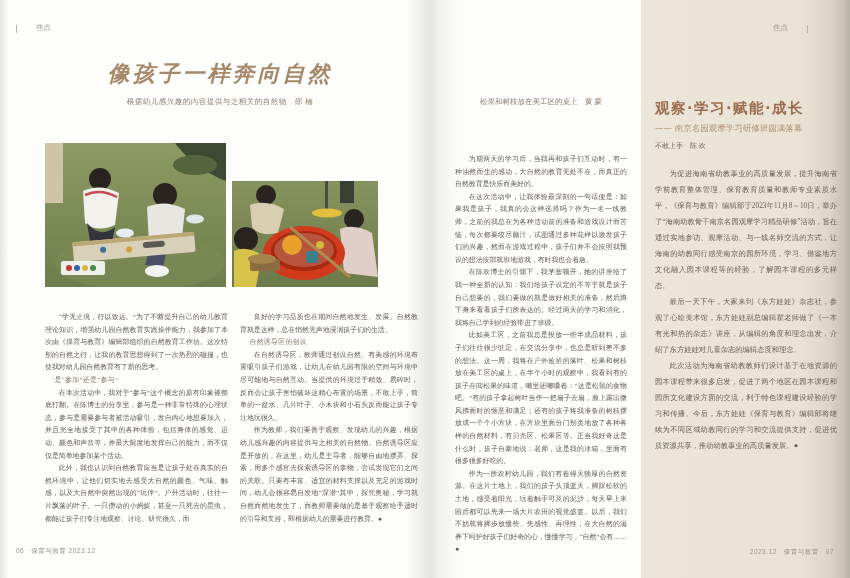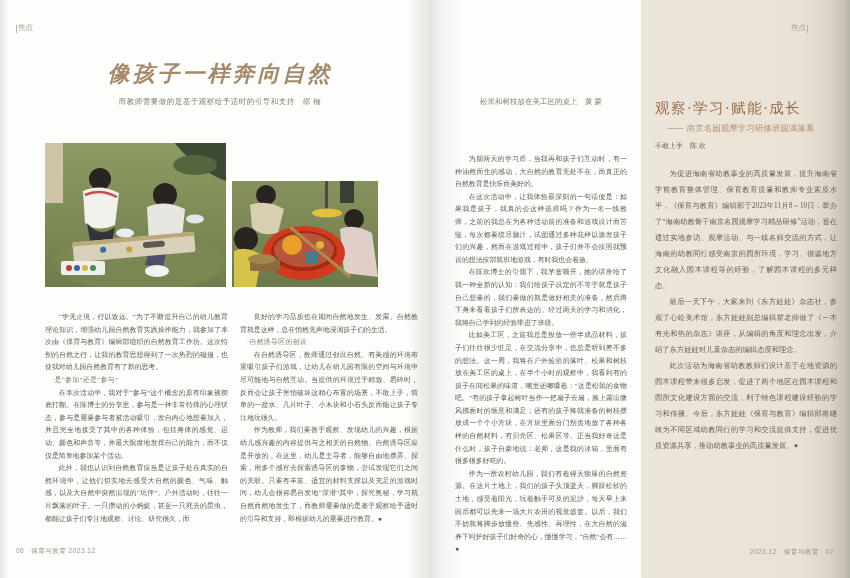--- a/index.html
+++ b/index.html
@@ -1,64 +1,64 @@
 <!DOCTYPE html>
 <html><head>
 <meta charset="utf-8">
 <style>
   html,body{margin:0;padding:0;background:#8a8780;}
   .spread{position:relative;width:850px;height:578px;background:#fdfdfb;overflow:hidden;
           font-family:"Liberation Serif","DejaVu Serif",serif;}
   .abs{position:absolute;}
   
   .pg-header{font-family:"Liberation Sans","DejaVu Sans",sans-serif;font-size:7.5px;color:#a29c93;
-             display:flex;align-items:flex-end;gap:1px;}
+             display:flex;align-items:flex-end;gap:19px;}
   .hdr-bar{width:1px;height:8px;background:#b7b1a9;display:inline-block;}
   .pg-footer{font-family:"Liberation Sans","DejaVu Sans",sans-serif;font-size:6.5px;color:#9a948b;letter-spacing:.5px;}
   
   .lp-title{left:40px;top:59px;width:360px;text-align:center;font-family:"DejaVu Sans","Liberation Sans",sans-serif;
             font-weight:700;font-size:22px;letter-spacing:3px;color:#a5896a;font-style:italic;}
   .lp-byline{left:40px;top:97px;width:360px;text-align:center;font-size:7.5px;color:#8d7d6e;letter-spacing:.5px;}
   .photo{display:block;}
   .body-text p{margin:0;text-indent:2em;font-size:6.9px;line-height:12.6px;text-align:justify;color:#5f5952;}
   .body-text p.phead{color:#847b6f;text-indent:1em;letter-spacing:.3px;}
   .col{overflow:hidden;}
   
   .rp-title{left:452px;top:58px;width:178px;text-align:center;font-family:"DejaVu Sans","Liberation Sans",sans-serif;
             font-weight:700;font-size:21px;letter-spacing:2px;color:#a5896a;}
   .rp-byline{left:452px;top:97px;width:178px;text-align:center;font-size:7.5px;color:#8d7d6e;}
   .rp-body{left:455px;top:153px;width:172px;height:412px;}
   
   .sidebar{left:641px;top:0;width:209px;height:578px;
            background:linear-gradient(90deg,#ece6da 0%,#e9e2d5 76%,#ddd6c8 90%,#c8c2b5 97%,#b7b2a6 100%);}
   .sb-title{left:14px;top:99px;width:184px;font-family:"DejaVu Sans","Liberation Sans",sans-serif;
-            font-weight:400;font-size:14.5px;letter-spacing:1.5px;color:#9b6c4d;}
+            font-weight:700;font-size:14.5px;letter-spacing:1.5px;color:#9b6c4d;}
   .sb-subtitle{left:14px;top:123px;width:184px;font-family:"DejaVu Sans","Liberation Sans",sans-serif;
-            font-size:8.5px;color:#b18f73;margin-left:12px;}
+            font-size:8.5px;color:#b18f73;}
   .sb-byline{left:14px;top:141px;width:184px;font-size:7px;color:#6f655a;}
   .sb-body{left:14px;top:166px;width:182px;height:360px;}
   .sb-body p{font-size:7.3px;line-height:16px;color:#696056;}
   
   .spine{left:406px;top:0;width:56px;height:578px;pointer-events:none;
          background:linear-gradient(90deg,rgba(100,95,85,0) 0%,rgba(100,95,85,.16) 45%,rgba(100,95,85,.08) 58%,rgba(100,95,85,0) 100%);}
   .edge-left{left:0;top:0;width:9px;height:578px;pointer-events:none;
          background:linear-gradient(90deg,rgba(60,55,50,.12),rgba(60,55,50,0));}
 </style>
 </head>
 <body>
 
 <div class="spread">
 
   <div class="abs pg-header" style="left:16px;top:23px;">
     <span class="hdr-bar"></span>
     <span>焦点</span>
   </div>
 
   <div class="abs lp-title">像孩子一样奔向自然</div>
-  <div class="abs lp-byline">而教师需要做的是基于观察给予适时的引导和支持　邵 楠</div>
+  <div class="abs lp-byline">根据幼儿感兴趣的内容提供与之相关的自然物　邵 楠</div>
 
   <svg class="abs photo" style="left:45px;top:143px;" width="181" height="144" viewBox="0 0 181 144">
     <defs>
       <linearGradient id="g1" x1="0" y1="0" x2="0" y2="1">
         <stop offset="0" stop-color="#8e9a63"></stop>
           <stop offset="1" stop-color="#6e7d4b"></stop>
       </linearGradient>
     </defs>
     <rect width="181" height="144" fill="url(#g1)"></rect>
     <ellipse cx="95" cy="120" rx="85" ry="28" fill="#7c8a55" opacity=".7"></ellipse>

